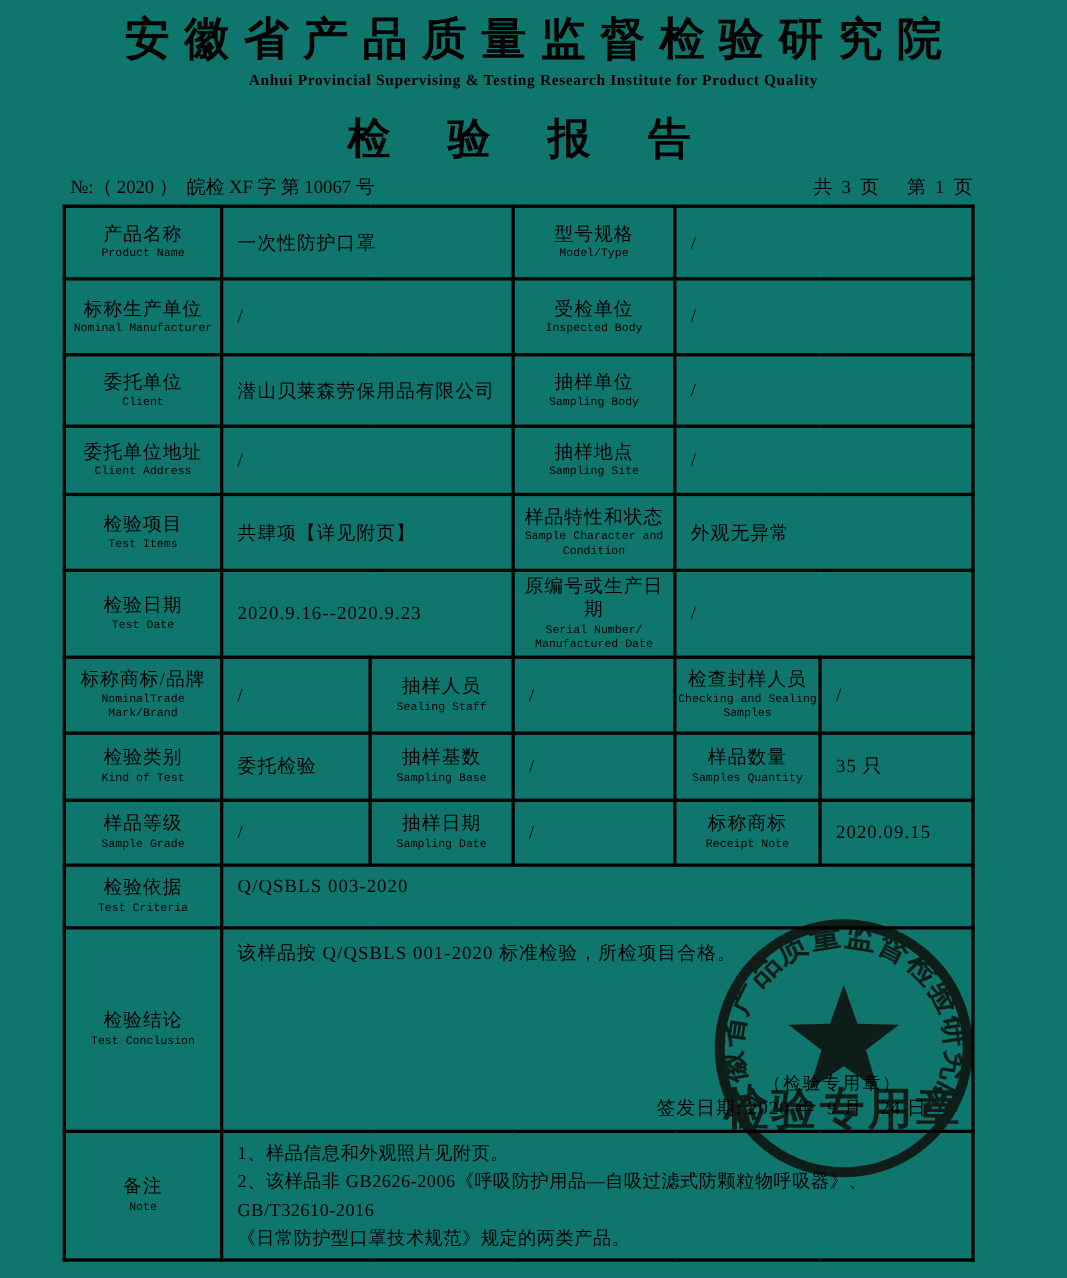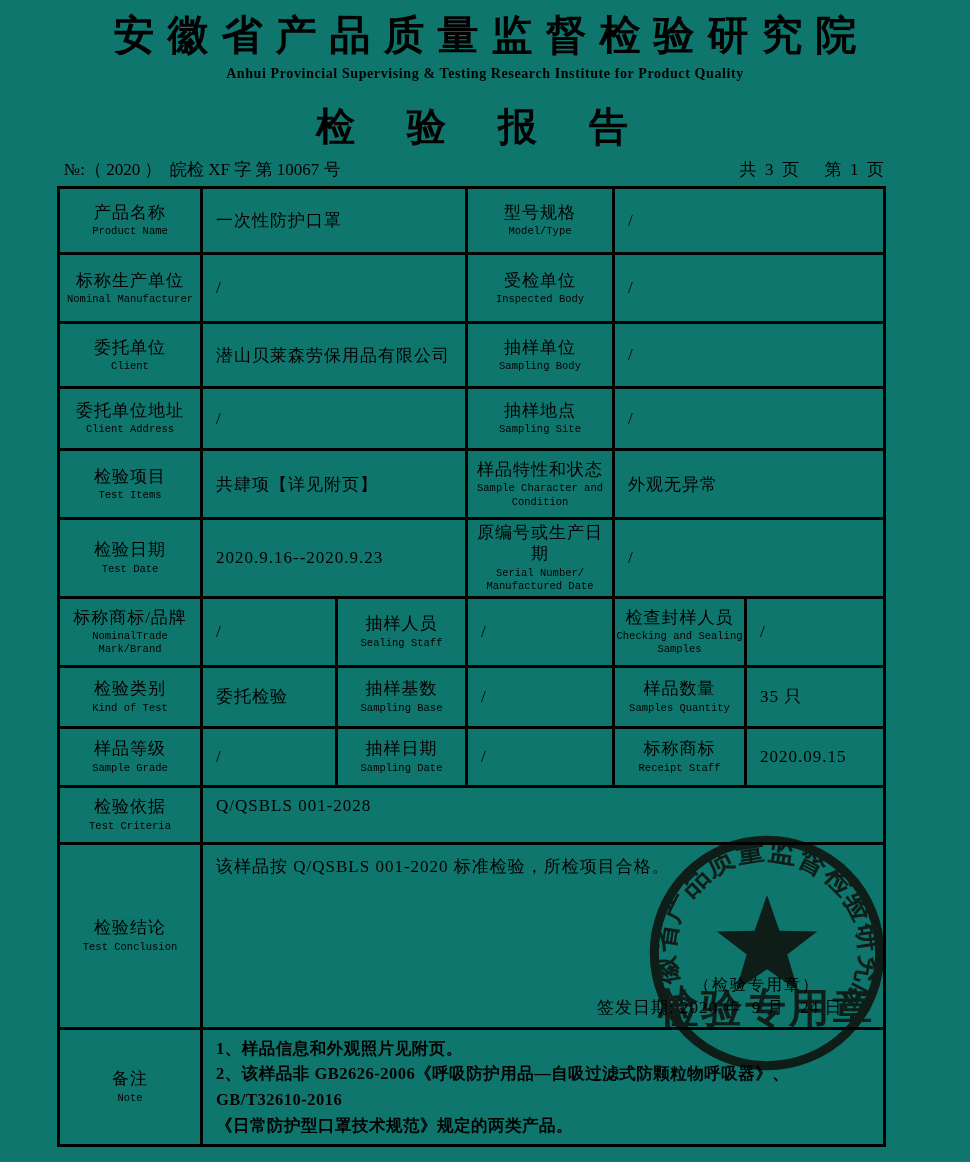--- a/index.html
+++ b/index.html
@@ -56,21 +56,21 @@
   tr.r11 td { height:172px; }
   tr.r12 td { height:74px; }
   td.criteria-val { vertical-align:top; padding-top:8px; }
   td.concl { position:relative; vertical-align:top; padding:10px 0 0 13px;font-family:Liberation Serif, serif; }
   .concl-text { font-size:17px; letter-spacing:1px; }
   .stamp-note { position:absolute; left:491px; top:130px; font-size:16px; letter-spacing:2px; }
   .issue-date { position:absolute; left:394px; top:151px; font-size:17px; white-space:pre; }
   .stamp { position:absolute; left:432px; top:-24px; width:264px; height:264px;
            opacity:0.9; mix-blend-mode:multiply; pointer-events:none; }
   td.note-val { vertical-align:middle; padding:6px 8px 6px 13px; }
-  td.note-val .note-line { font-size:16.5px; line-height:1.55; letter-spacing:0.5px;font-weight:bold; }
+  td.note-val .note-line { font-size:16.5px; line-height:1.55; letter-spacing:0.5px; }
 </style>
 </head>
 <body>
 
 <div class="page">
 
   <div class="inst-cn">安徽省产品质量监督检验研究院</div>
   <div class="inst-en">Anhui Provincial Supervising &amp; Testing Research Institute for Product Quality</div>
   <div class="title-cn">检验报告</div>
 
@@ -210,31 +210,31 @@
         <div class="en">Sample Grade</div>
       </td>
       <td class="val">/</td>
       <td class="lbl">
         <div class="cn">抽样日期</div>
         <div class="en">Sampling Date</div>
       </td>
       <td class="val">/</td>
       <td class="lbl">
         <div class="cn">标称商标</div>
-        <div class="en">Receipt Staff</div>
+        <div class="en">Receipt Note</div>
       </td>
       <td class="val">2020.09.15</td>
     </tr>
 
     <tr class="r10">
       <td class="lbl">
         <div class="cn">检验依据</div>
         <div class="en">Test Criteria</div>
       </td>
-      <td class="val criteria-val" colspan="5">Q/QSBLS 001-2028</td>
+      <td class="val criteria-val" colspan="5">Q/QSBLS 003-2020</td>
     </tr>
 
     <tr class="r11">
       <td class="lbl">
         <div class="cn">检验结论</div>
         <div class="en">Test Conclusion</div>
       </td>
       <td class="val concl" colspan="5">
         <div class="concl-text">该样品按 Q/QSBLS 001-2020 标准检验，所检项目合格。</div>
         <div class="stamp-note">（检验专用章）</div>

